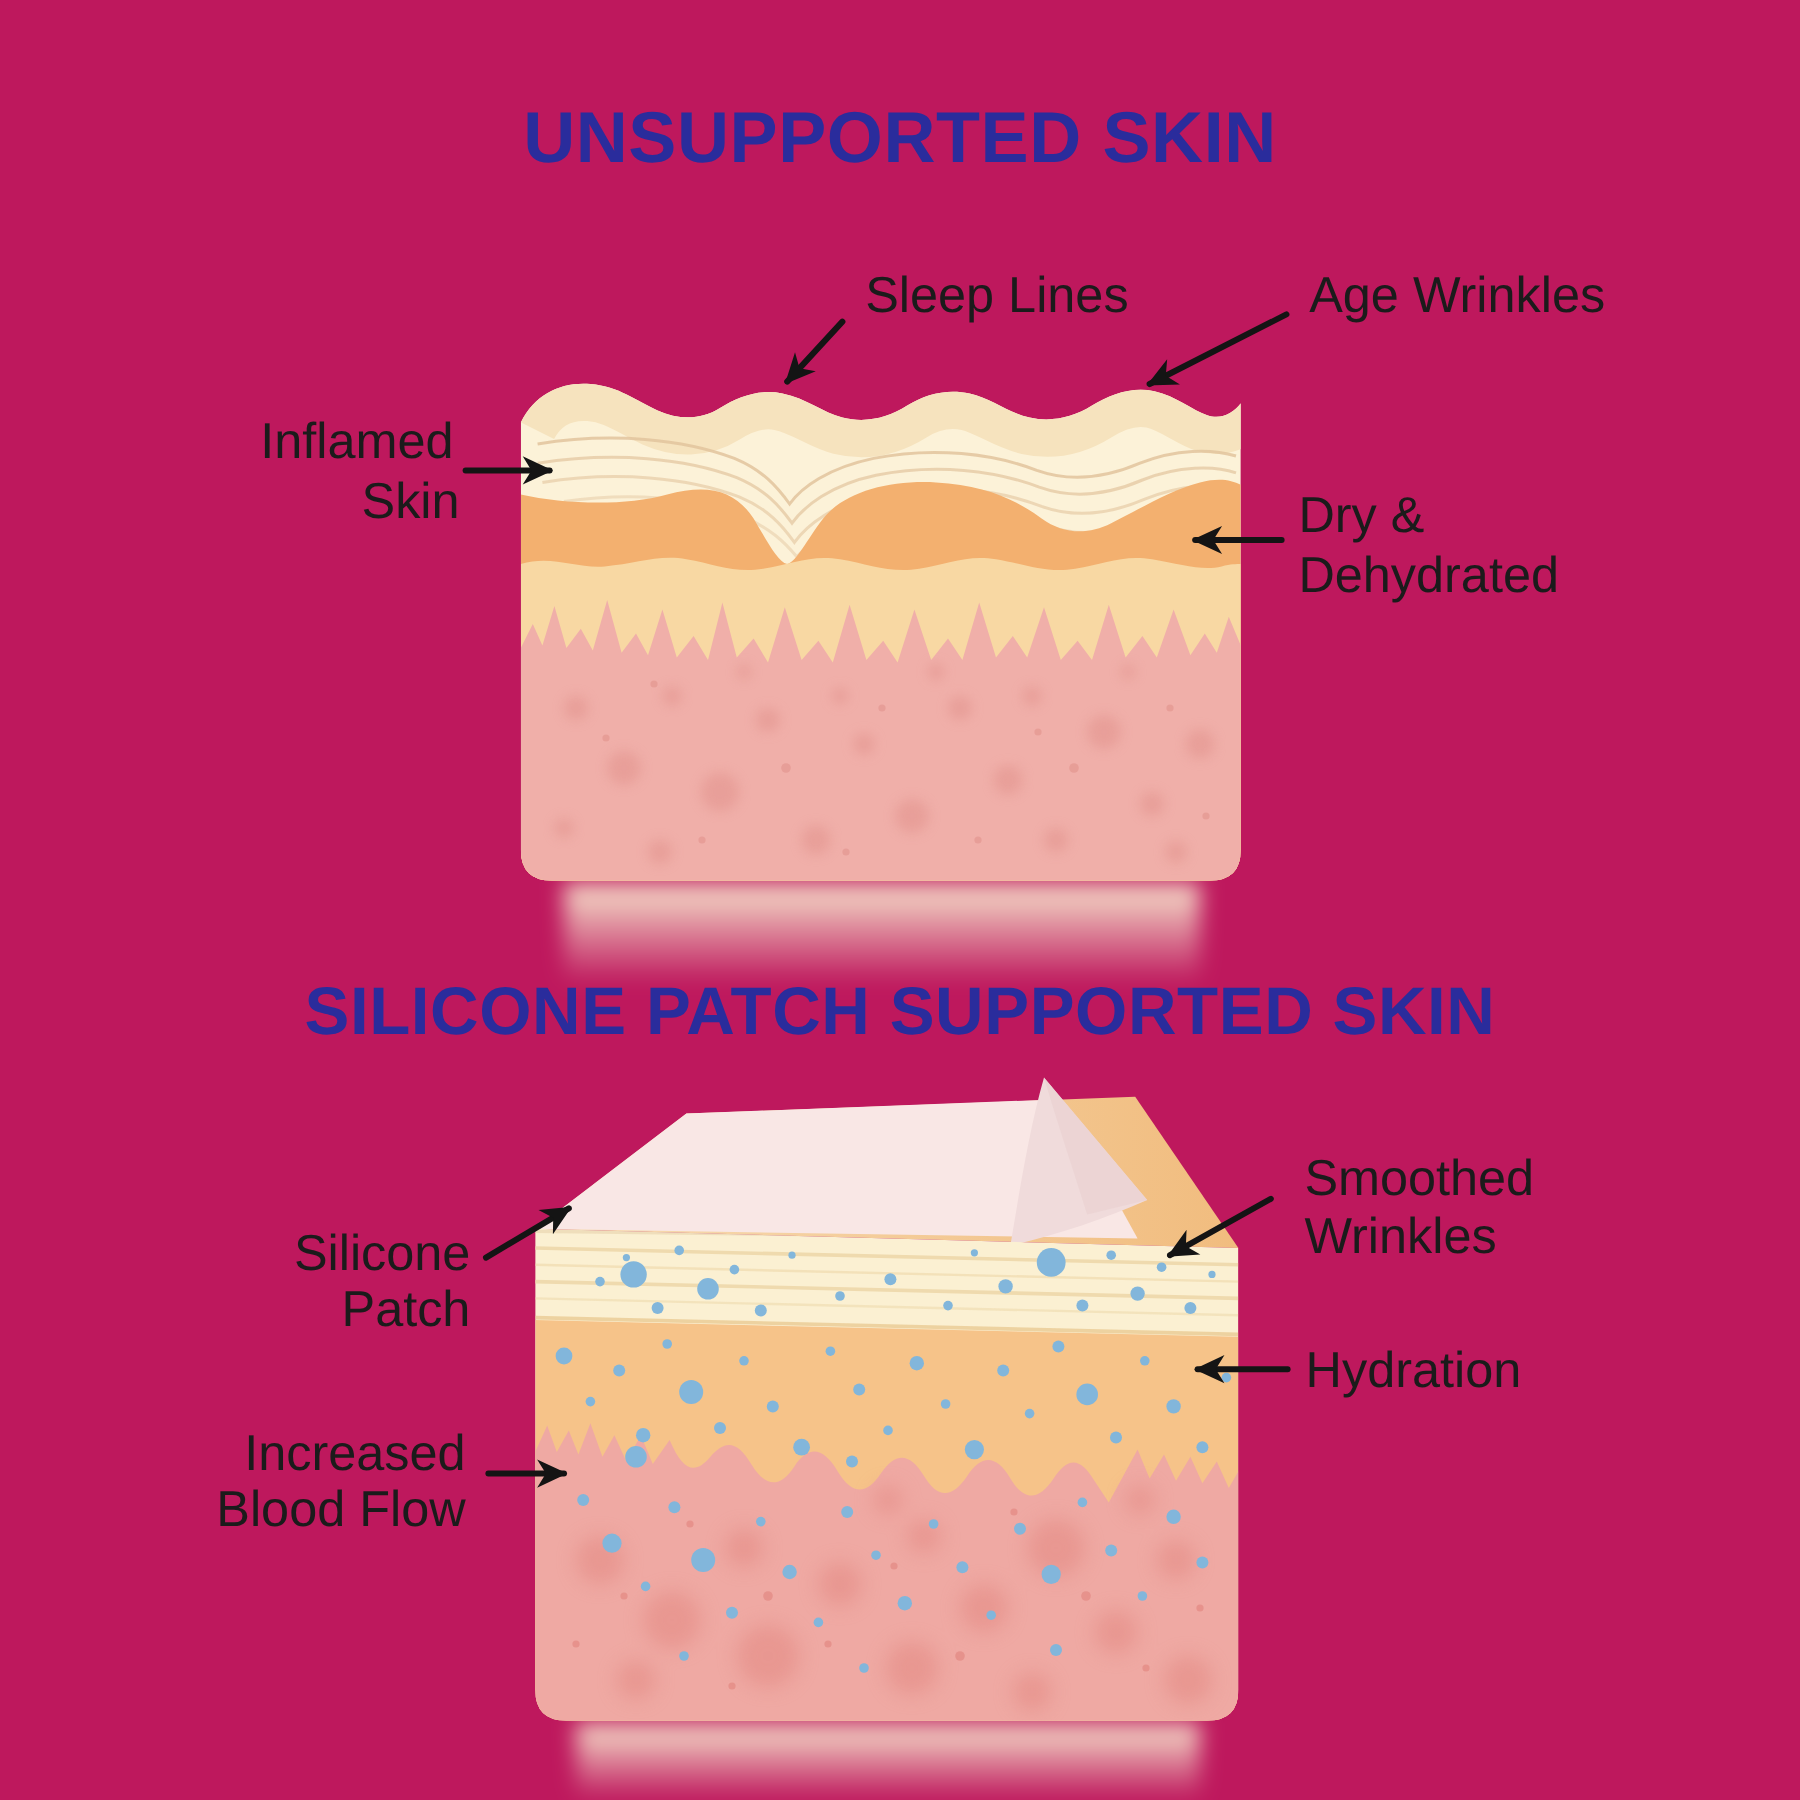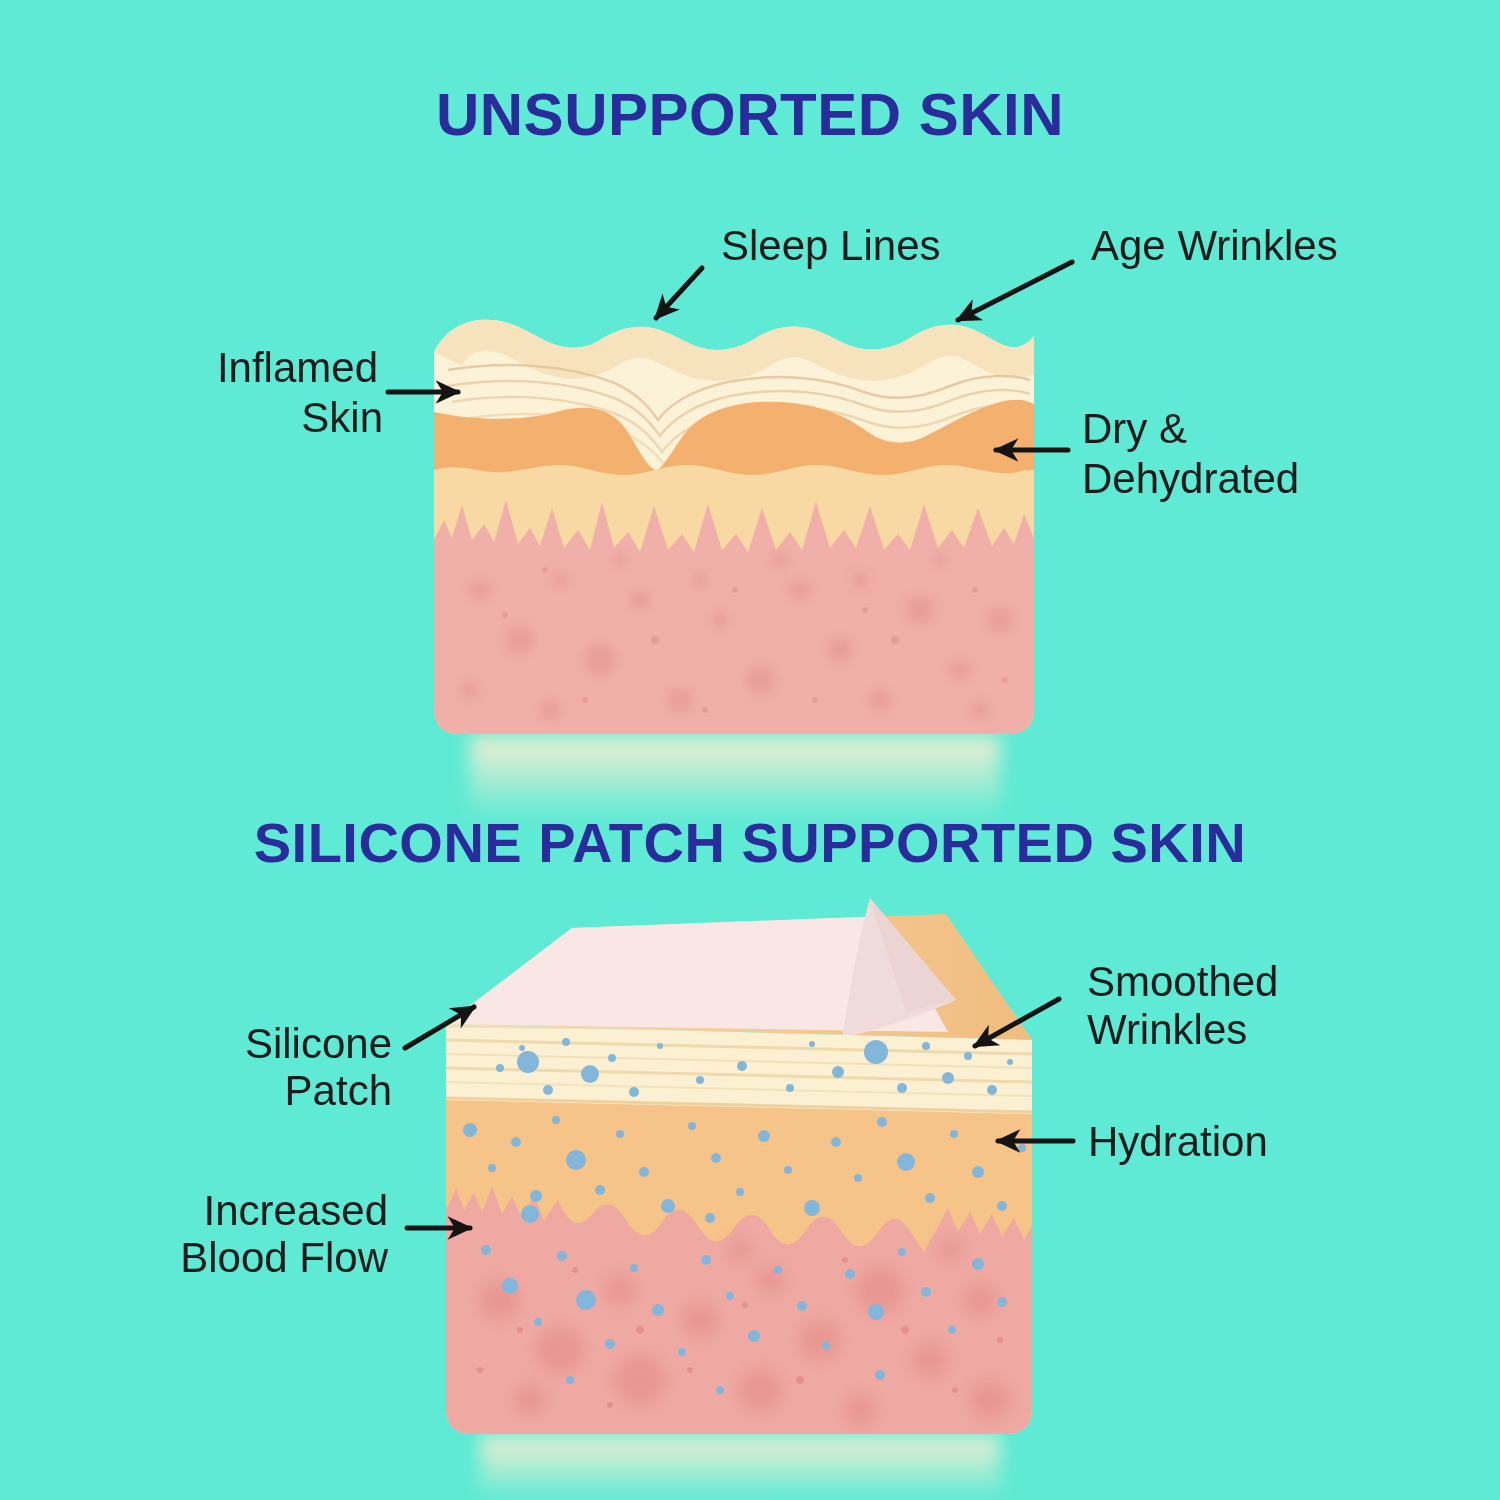--- a/index.html
+++ b/index.html
@@ -1,16 +1,16 @@
 <!DOCTYPE html>
 <html style="--c-titleBlue: #2A2C9C; --c-labelInk: #1B1B1B; --c-arrowInk: #141414; --c-creamTopBand: #F6E3BE; --c-ivory: #FCF2D8; --c-wrinkleLine: #E2C49E; --c-orange1: #F3B06F; --c-sand: #F8D8A3; --c-pink1: #F0AFA9; --c-pinkSpot: #E2938D; --c-patchPink: #F9E7E5; --c-flapPink: #F0DBDB; --c-topFacePeach: #F4C98F; --c-cream2: #FBF0D2; --c-streak: #EFDAAE; --c-orange2: #F6C389; --c-pink2: #EFA9A3; --c-blushSpot: #E28680; --c-blueDot: #82B6DB; --c-reflection: #FAEFD2;"><head>
 <meta charset="utf-8">
 <style>
   html,body{margin:0;padding:0;background:#fff;}
-  .stage{position:relative;width:1500px;height:1500px;background:#5eead4;overflow:hidden;
+  .stage{position:relative;width:1500px;height:1500px;background:#be185d;overflow:hidden;
          font-family:"Liberation Sans", sans-serif;text-align:right;}
   svg{display:block;}
   .title{fill:var(--c-titleBlue);font-weight:bold;letter-spacing:.5px;}
   .t1{font-size:60px;}
   .t2{font-size:56px;}
   .lbl{fill:var(--c-labelInk);font-size:42px;}
   .arrow{stroke:var(--c-arrowInk);stroke-width:5;fill:none;stroke-linecap:round;}
   .ivory{fill:var(--c-ivory);}
   .topband{stroke:var(--c-creamTopBand);stroke-width:62;fill:none;}
   .wr{stroke:var(--c-wrinkleLine);stroke-width:2.5;fill:none;}

